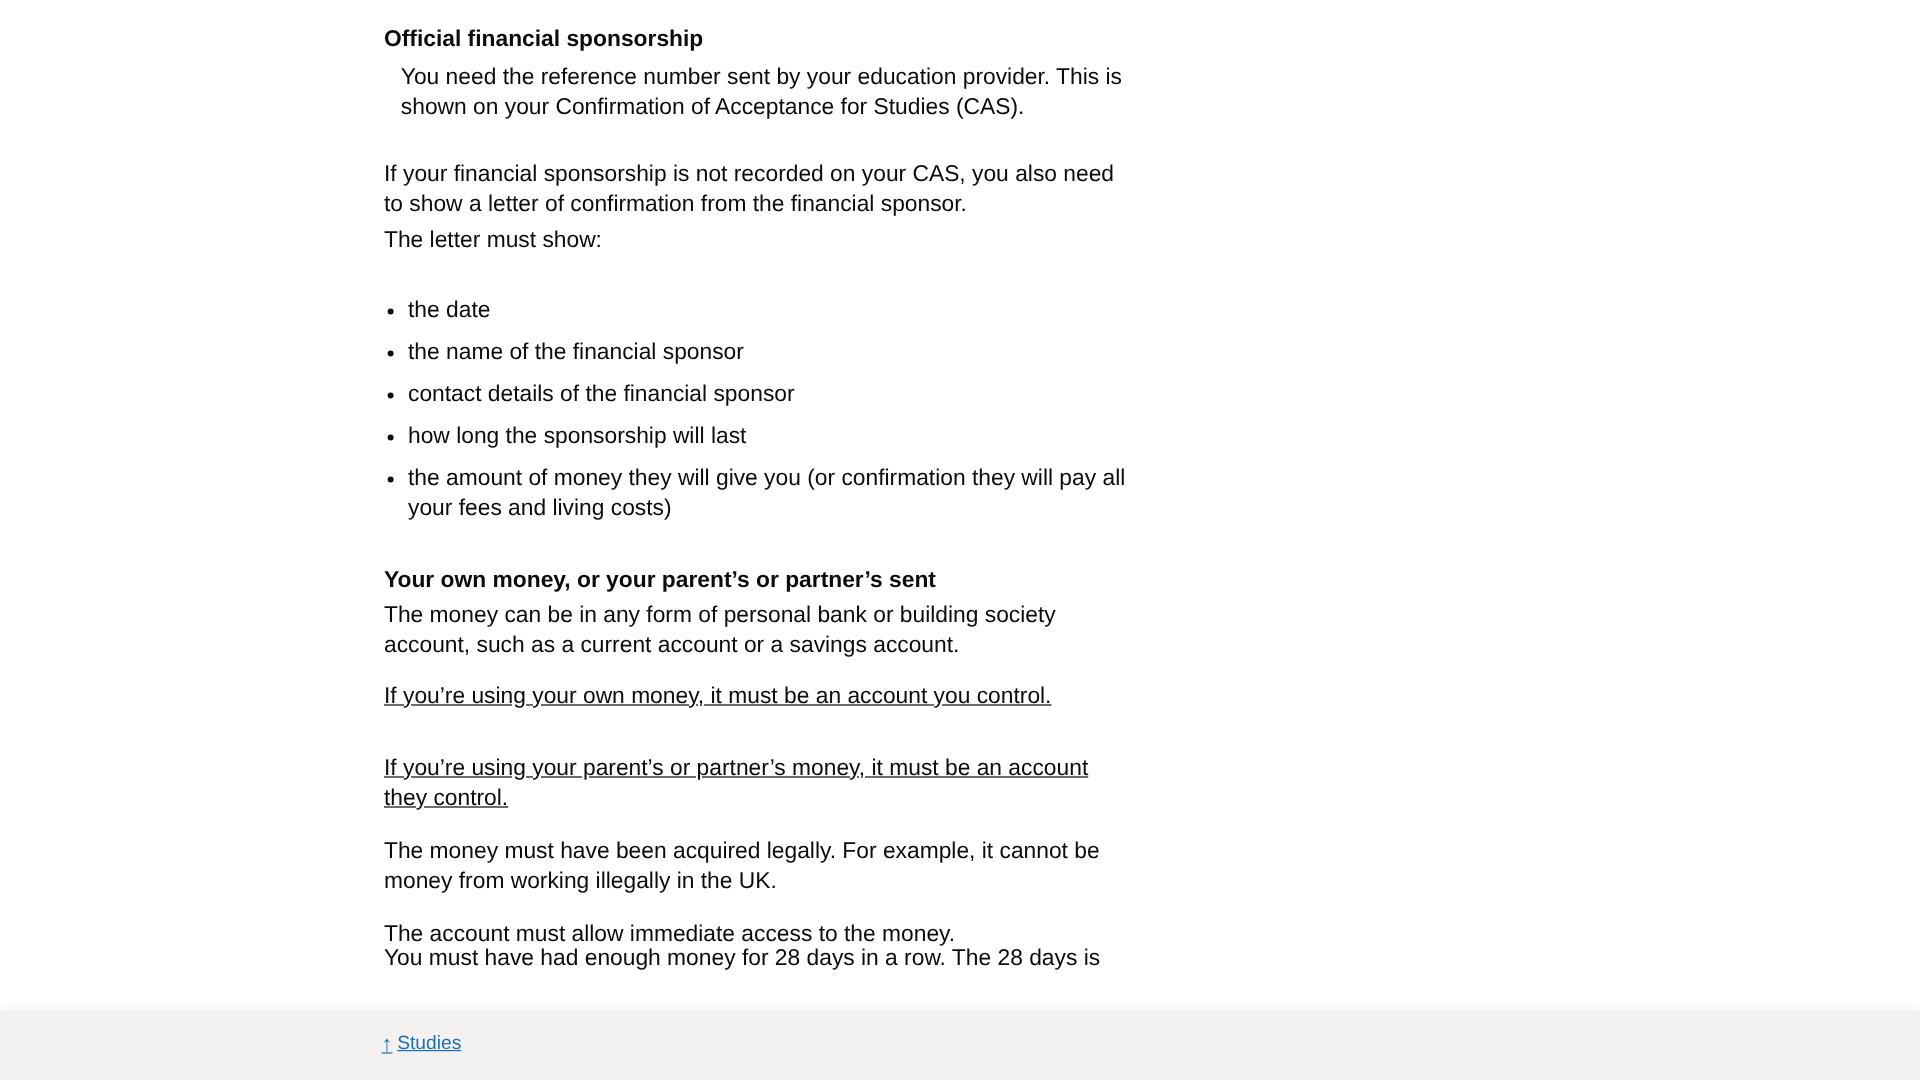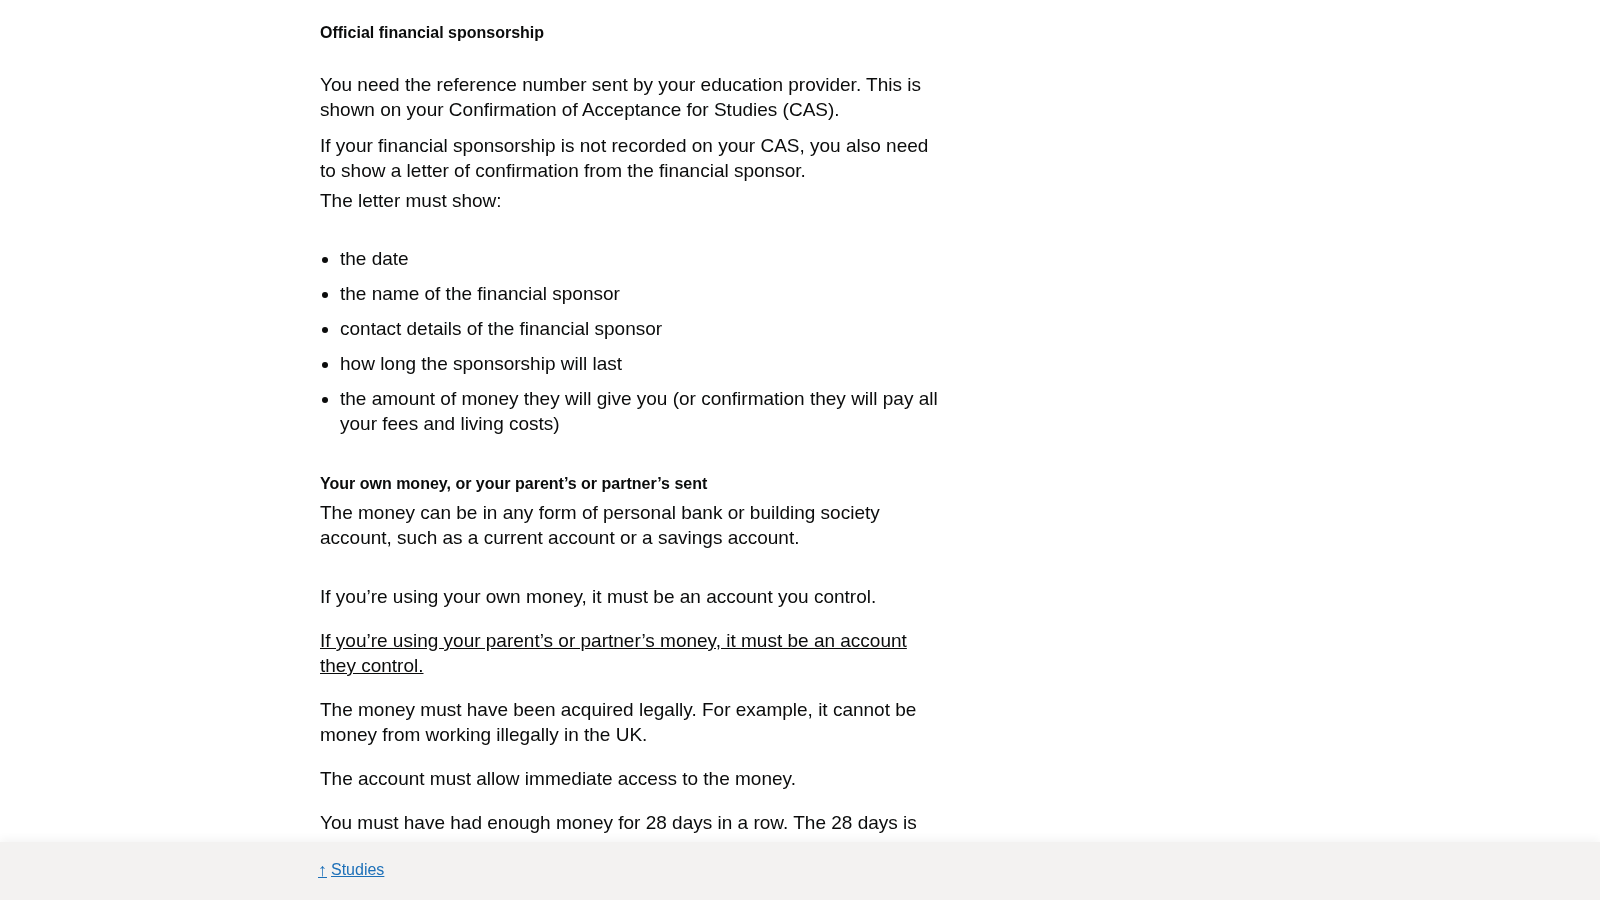--- a/index.html
+++ b/index.html
@@ -5,21 +5,21 @@
     html, body { margin: 0; padding: 0; background: #ffffff; }
     body {
       width: 1600px; height: 900px; overflow: hidden; position: relative;
       font-family: "Liberation Sans", sans-serif; color: #0b0c0c;
     }
     .content {
       position: absolute; left: 320px; top: 0; width: 640px;
       font-size: 19px; line-height: 25px;
     }
     h3 {
-      font-size: 16px; font-weight: 700; margin: 0; line-height: 25px;
+      font-size: 19px; font-weight: 700; margin: 0; line-height: 25px;
     }
     p { margin: 0; }
     ul { margin: 0; padding-left: 20px; list-style: disc; }
     ul li { margin: 0 0 10px 0; }
     .footer-bar {
       position: absolute; left: 0; top: 842px; width: 1600px; height: 58px;
       background: #f3f2f1;
       box-shadow: 0 -4px 8px rgba(0,0,0,0.04);
     }
     .contents-link {
@@ -27,38 +27,38 @@
       font-size: 16px; color: #1d70b8; text-decoration: underline;
       display: flex; align-items: center; gap: 4px;
     }
     .arrow { font-size: 18px; color: #1d70b8; text-decoration: none; line-height: 16px; }
   </style>
 </head>
 <body>
 
 <div class="content">
   <h3 style="position:absolute;top:20px;">Official financial sponsorship</h3>
-  <p style="position:absolute;top:72px;width:640px;">You need the reference number sent by your education provider. This is shown on your Confirmation of Acceptance for Studies (CAS).</p>
+  <p style="position:absolute;top:52px;width:640px;margin-left:14px;">You need the reference number sent by your education provider. This is shown on your Confirmation of Acceptance for Studies (CAS).</p>
   <p style="position:absolute;top:133px;width:610px;">If your financial sponsorship is not recorded on your CAS, you also need to show a letter of confirmation from the financial sponsor.</p>
   <p style="position:absolute;top:188px;">The letter must show:</p>
   <ul style="position:absolute;top:246px;width:610px;">
     <li>the date</li>
     <li>the name of the financial sponsor</li>
     <li>contact details of the financial sponsor</li>
     <li>how long the sponsorship will last</li>
     <li>the amount of money they will give you (or confirmation they will pay all your fees and living costs)</li>
   </ul>
 
   <h3 style="position:absolute;top:471px;">Your own money, or your parent’s or partner’s sent</h3>
   <p style="position:absolute;top:500px;width:620px;">The money can be in any form of personal bank or building society account, such as a current account or a savings account.</p>
-  <p style="position:absolute;top:584px;width:640px;">If you’re using your own money, it must be an account you control.</p>
+  <p style="position:absolute;top:568px;width:640px;text-decoration:underline;">If you’re using your own money, it must be an account you control.</p>
   <p style="position:absolute;top:628px;width:610px;text-decoration:underline;">If you’re using your parent’s or partner’s money, it must be an account they control.</p>
   <p style="position:absolute;top:697px;width:640px;">The money must have been acquired legally. For example, it cannot be money from working illegally in the UK.</p>
   <p style="position:absolute;top:766px;width:640px;">The account must allow immediate access to the money.</p>
-  <p style="position:absolute;top:810px;width:640px;">You must have had enough money for 28 days in a row. The 28 days is</p>
+  <p style="position:absolute;top:786px;width:640px;">You must have had enough money for 28 days in a row. The 28 days is</p>
 </div>
 
 <div class="footer-bar">
   <a class="contents-link" href="#">
     <span class="arrow">↑</span>
     <span>Studies</span>
   </a>
 </div>
 
 </body></html>

